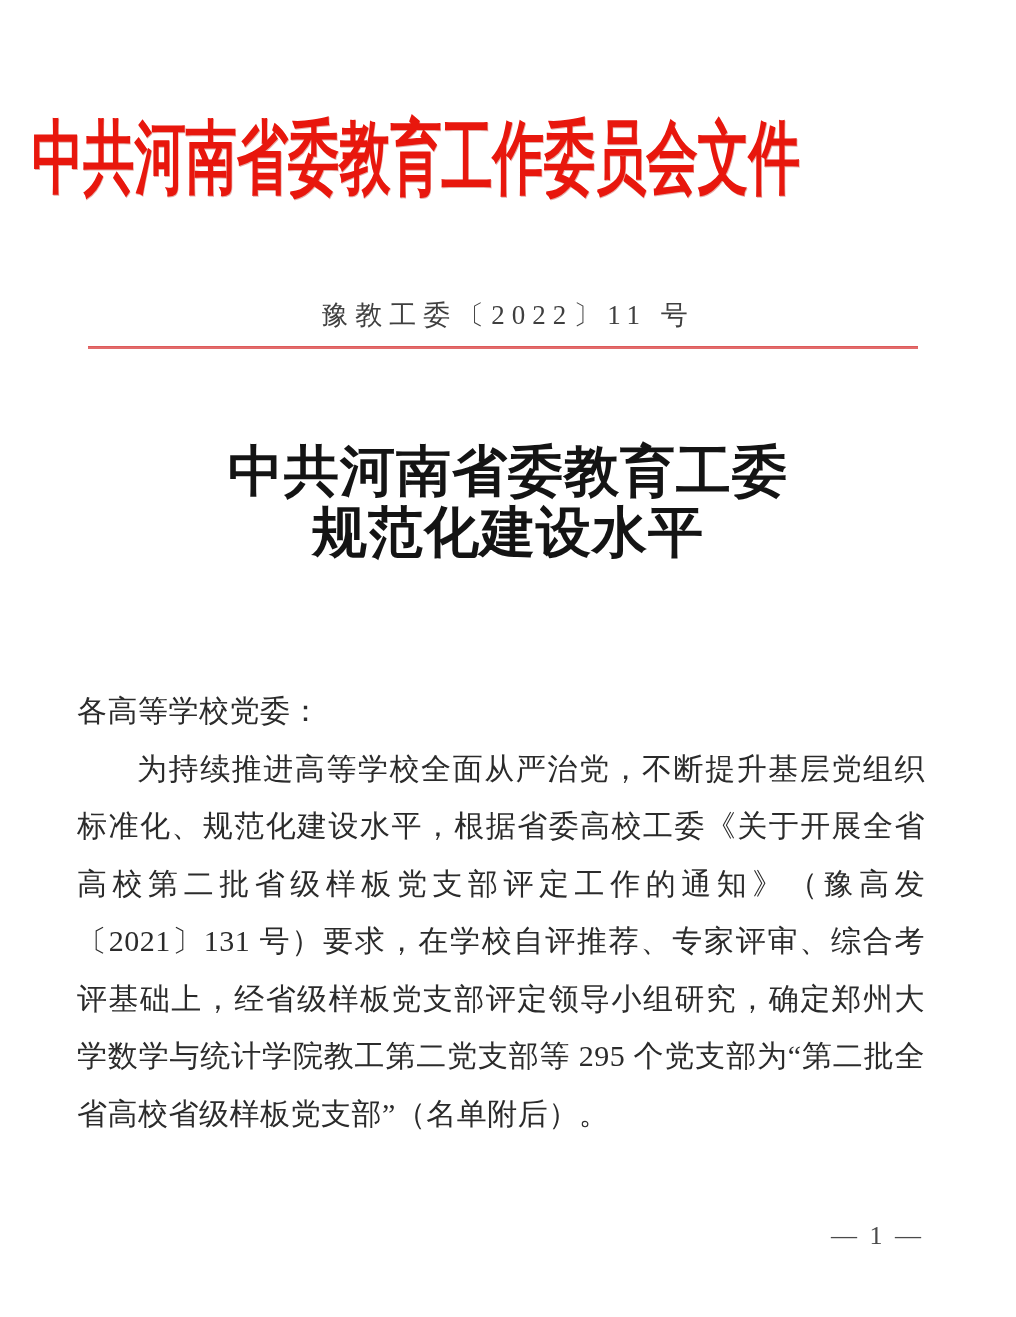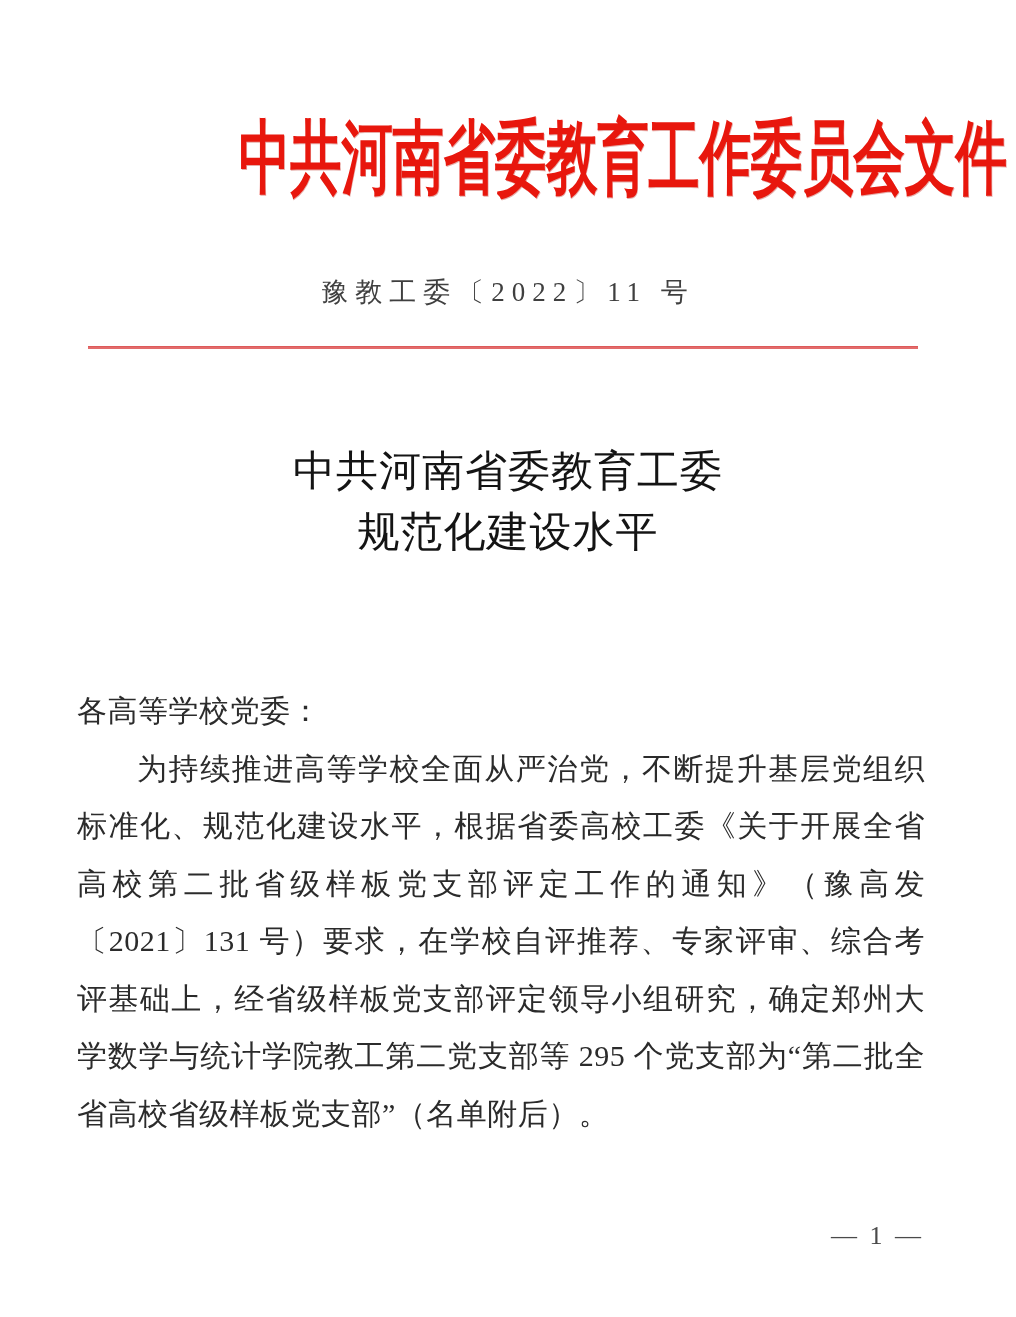--- a/index.html
+++ b/index.html
@@ -14,38 +14,37 @@
     background: #ffffff;
     overflow: hidden;
   }
 
   .header-title {
     position: absolute;
     top: 112px;
     left: 0;
     width: 100%;
     display: flex;
-    justify-content: flex-start;
-    padding-left: 23px;
+    justify-content: flex-end;
   }
   .header-title span {
     display: inline-block;
     white-space: nowrap;
     font-size: 80px;
     line-height: 92px;
     font-weight: bold;
     color: #e8170d;
     transform: scaleX(0.64);
     transform-origin: center;
     text-shadow: 1px 1px 0 rgba(180, 20, 10, 0.35);
   }
 
   .doc-number {
     position: absolute;
-    top: 272px;
+    top: 295px;
     left: 0;
     width: 100%;
     text-align: center;
     font-size: 27px;
     line-height: 40px;
     letter-spacing: 7px;
     color: #3f3f3f;
   }
 
   .red-rule {
@@ -57,22 +56,22 @@
     background: #e36b6b;
     border-top: 1px solid #dd5a5a;
   }
 
   .doc-title {
     position: absolute;
     top: 441px;
     left: 0;
     width: 100%;
     text-align: center;
-    font-weight: normal;
-    font-size: 42px;
+    font-weight: bold;
+    font-size: 55px;
     line-height: 61px;
     color: #141414;
     letter-spacing: 1px;
   }
 
   .body-text {
     position: absolute;
     top: 682px;
     left: 77px;
     width: 848px;

